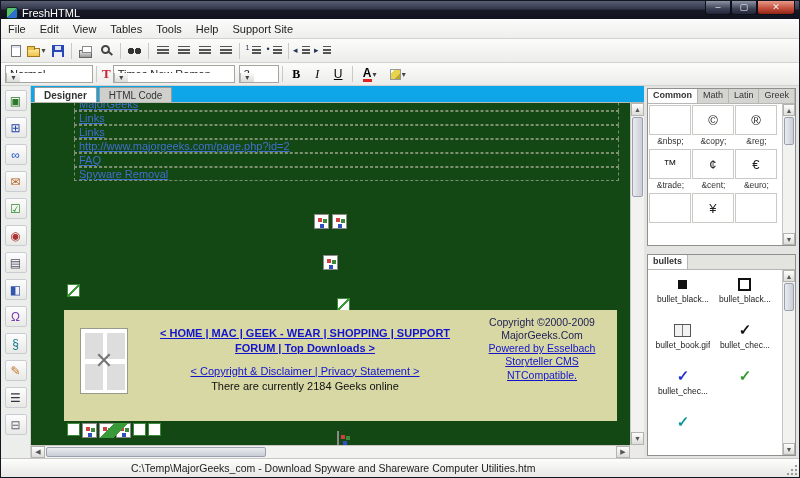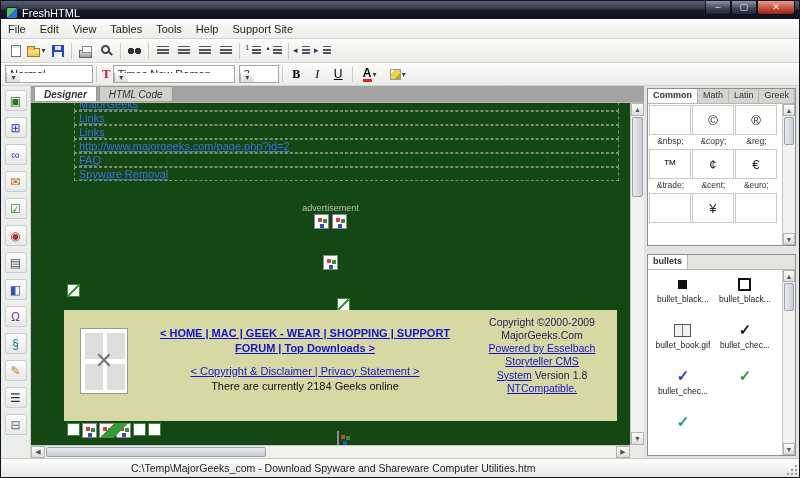--- a/index.html
+++ b/index.html
@@ -80,22 +80,22 @@
 
   
   .bodyrow { flex:1; display:flex; min-height:0; }
 
   .side-toolbar { flex:0 0 30px; background:#eceeec; border-right:1px solid #d0d0cd;
                   display:flex; flex-direction:column; align-items:center; padding-top:4px; gap:6px; }
   .sbtn { width:22px; height:21px; display:flex; align-items:center; justify-content:center;
           background:linear-gradient(#fdfdfd,#e8e8e6); border:1px solid #c9cdd2; border-radius:2px; font-size:12px; }
 
   .main { flex:1; display:flex; flex-direction:column; min-width:0; }
-  .tabstrip { height:17px; flex:0 0 17px; background:#a3a3a3; display:flex; align-items:flex-start;
-              padding-left:3px; border-bottom:1px solid #b9b9b6;font-style:italic; }
+  .tabstrip { height:17px; flex:0 0 17px; background:#0ea5e9; display:flex; align-items:center;
+              padding-left:3px; border-bottom:1px solid #b9b9b6; }
   .tab { font-size:10px; padding:2px 9px 1px; border:1px solid #9a9a97; border-bottom:none;
          background:#cfcfcc; color:#333; border-radius:2px 2px 0 0; margin-right:2px; }
   .tab.active { background:#fff; font-weight:bold; }
 
   .designer { flex:1; position:relative; background:#134713; overflow:hidden; }
 
   
   .linktable { position:absolute; left:43px; top:-6px; width:545px; }
   .linkrow { height:14px; line-height:13px; border:1px dashed #7e8f6e; padding-left:4px;
              font-size:11px; color:#4070d0; text-decoration:underline; white-space:nowrap; overflow:hidden; }
@@ -360,21 +360,20 @@
 
         <div class="linktable">
           <div class="linkrow">MajorGeeks</div>
           <div class="linkrow">Links</div>
           <div class="linkrow">Links</div>
           <div class="linkrow">http://www.majorgeeks.com/page.php?id=2</div>
           <div class="linkrow">FAQ</div>
           <div class="linkrow">Spyware Removal</div>
         </div>
 
-        <div class="ad-label">advertisement</div>
         <div class="ad-icons">
           <span class="imgph"></span>
           <span class="imgph"></span>
         </div>
         <div class="mid-icon">
           <span class="imgph"></span>
         </div>
 
         <span class="spacer" style="left:36px; top:181px;"></span>
         <span class="spacer" style="left:306px; top:195px;"></span>
@@ -384,24 +383,20 @@
           <div class="fb-center">
             <div class="lnk" style="font-weight:bold;">&lt; HOME | MAC | GEEK - WEAR | SHOPPING | SUPPORT FORUM | Top Downloads &gt;</div>
             <div class="lnk" style="margin-top:7px;">&lt; Copyright &amp; Disclaimer | Privacy Statement &gt;</div>
             <div class="blk">There are currently 2184 Geeks online</div>
           </div>
           <div class="fb-right">
             <div class="drk">Copyright ©2000-2009</div>
             <div class="drk">MajorGeeks.Com</div>
             <div class="lnk">Powered by Esselbach</div>
             <div class="lnk">Storyteller CMS</div>
-            <div>
-              <span class="lnk">System</span>
-              <span class="drk">Version 1.8</span>
-            </div>
             <div class="lnk">NTCompatible.</div>
           </div>
         </div>
 
         <div class="bottom-icons">
           <span class="spacer" style="position:static;"></span>
           <span class="imgph"></span>
           <span class="imgph"></span>
           <span class="imgph"></span>
           <span class="spacer" style="position:static;"></span>

